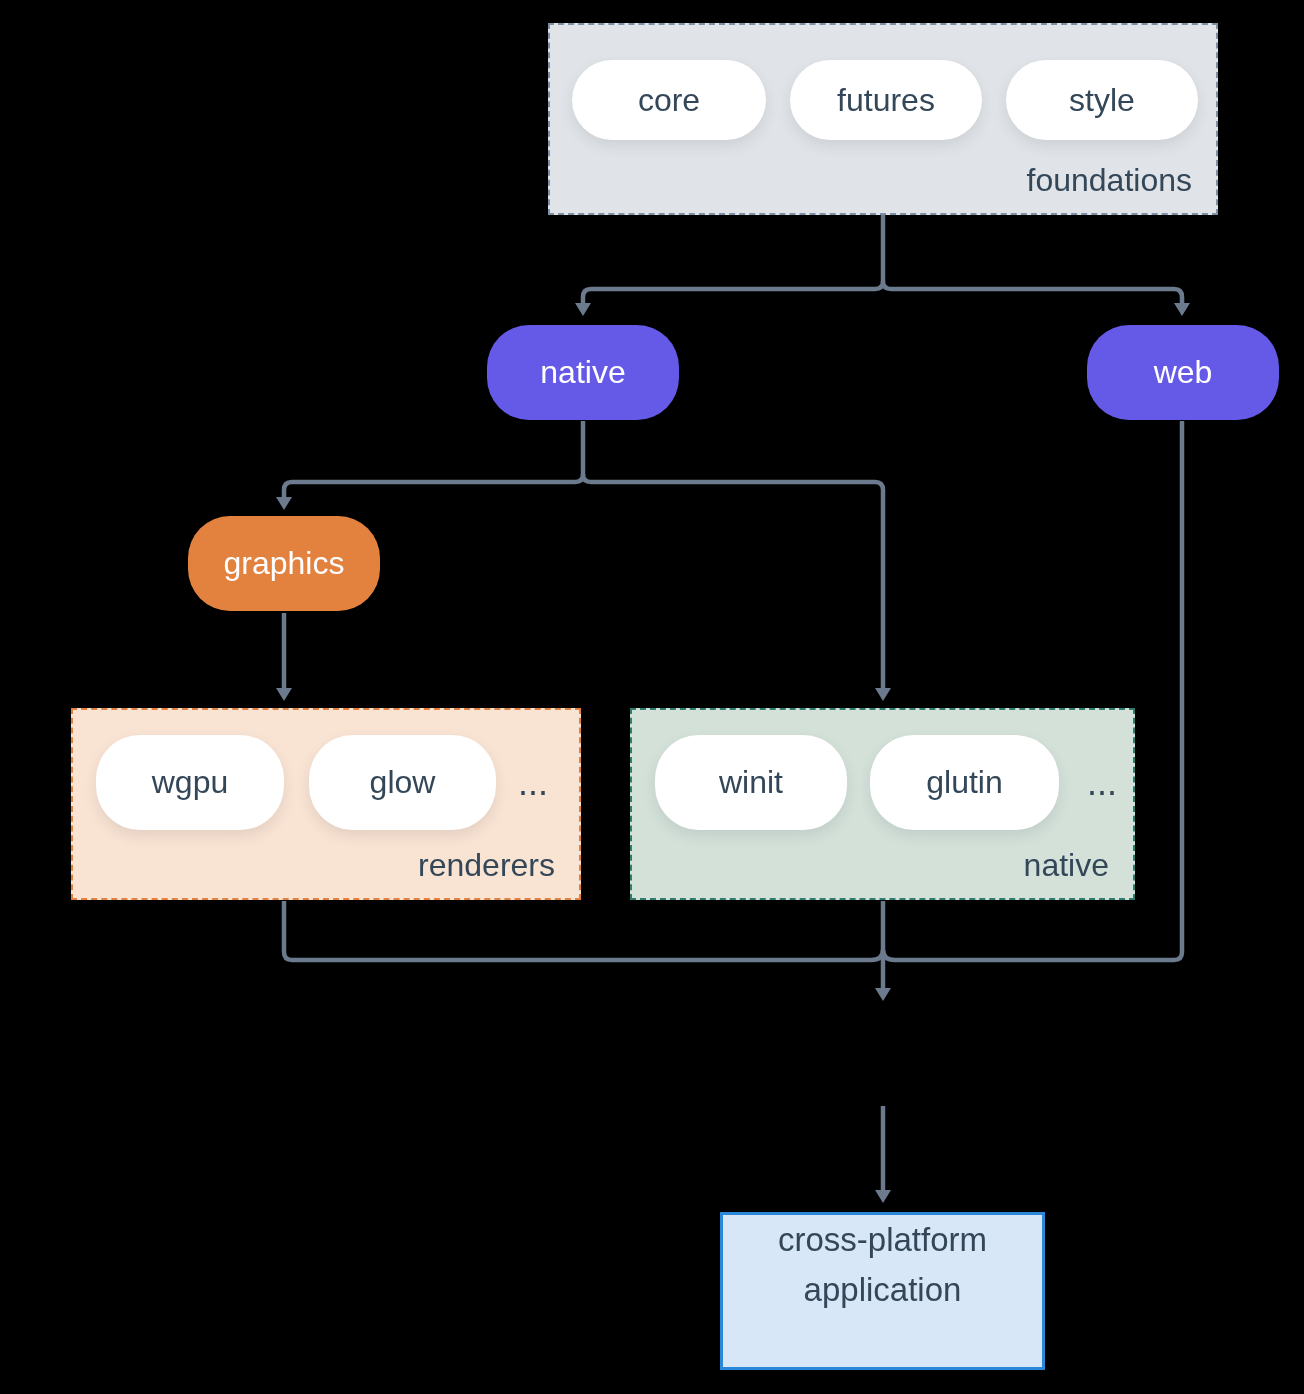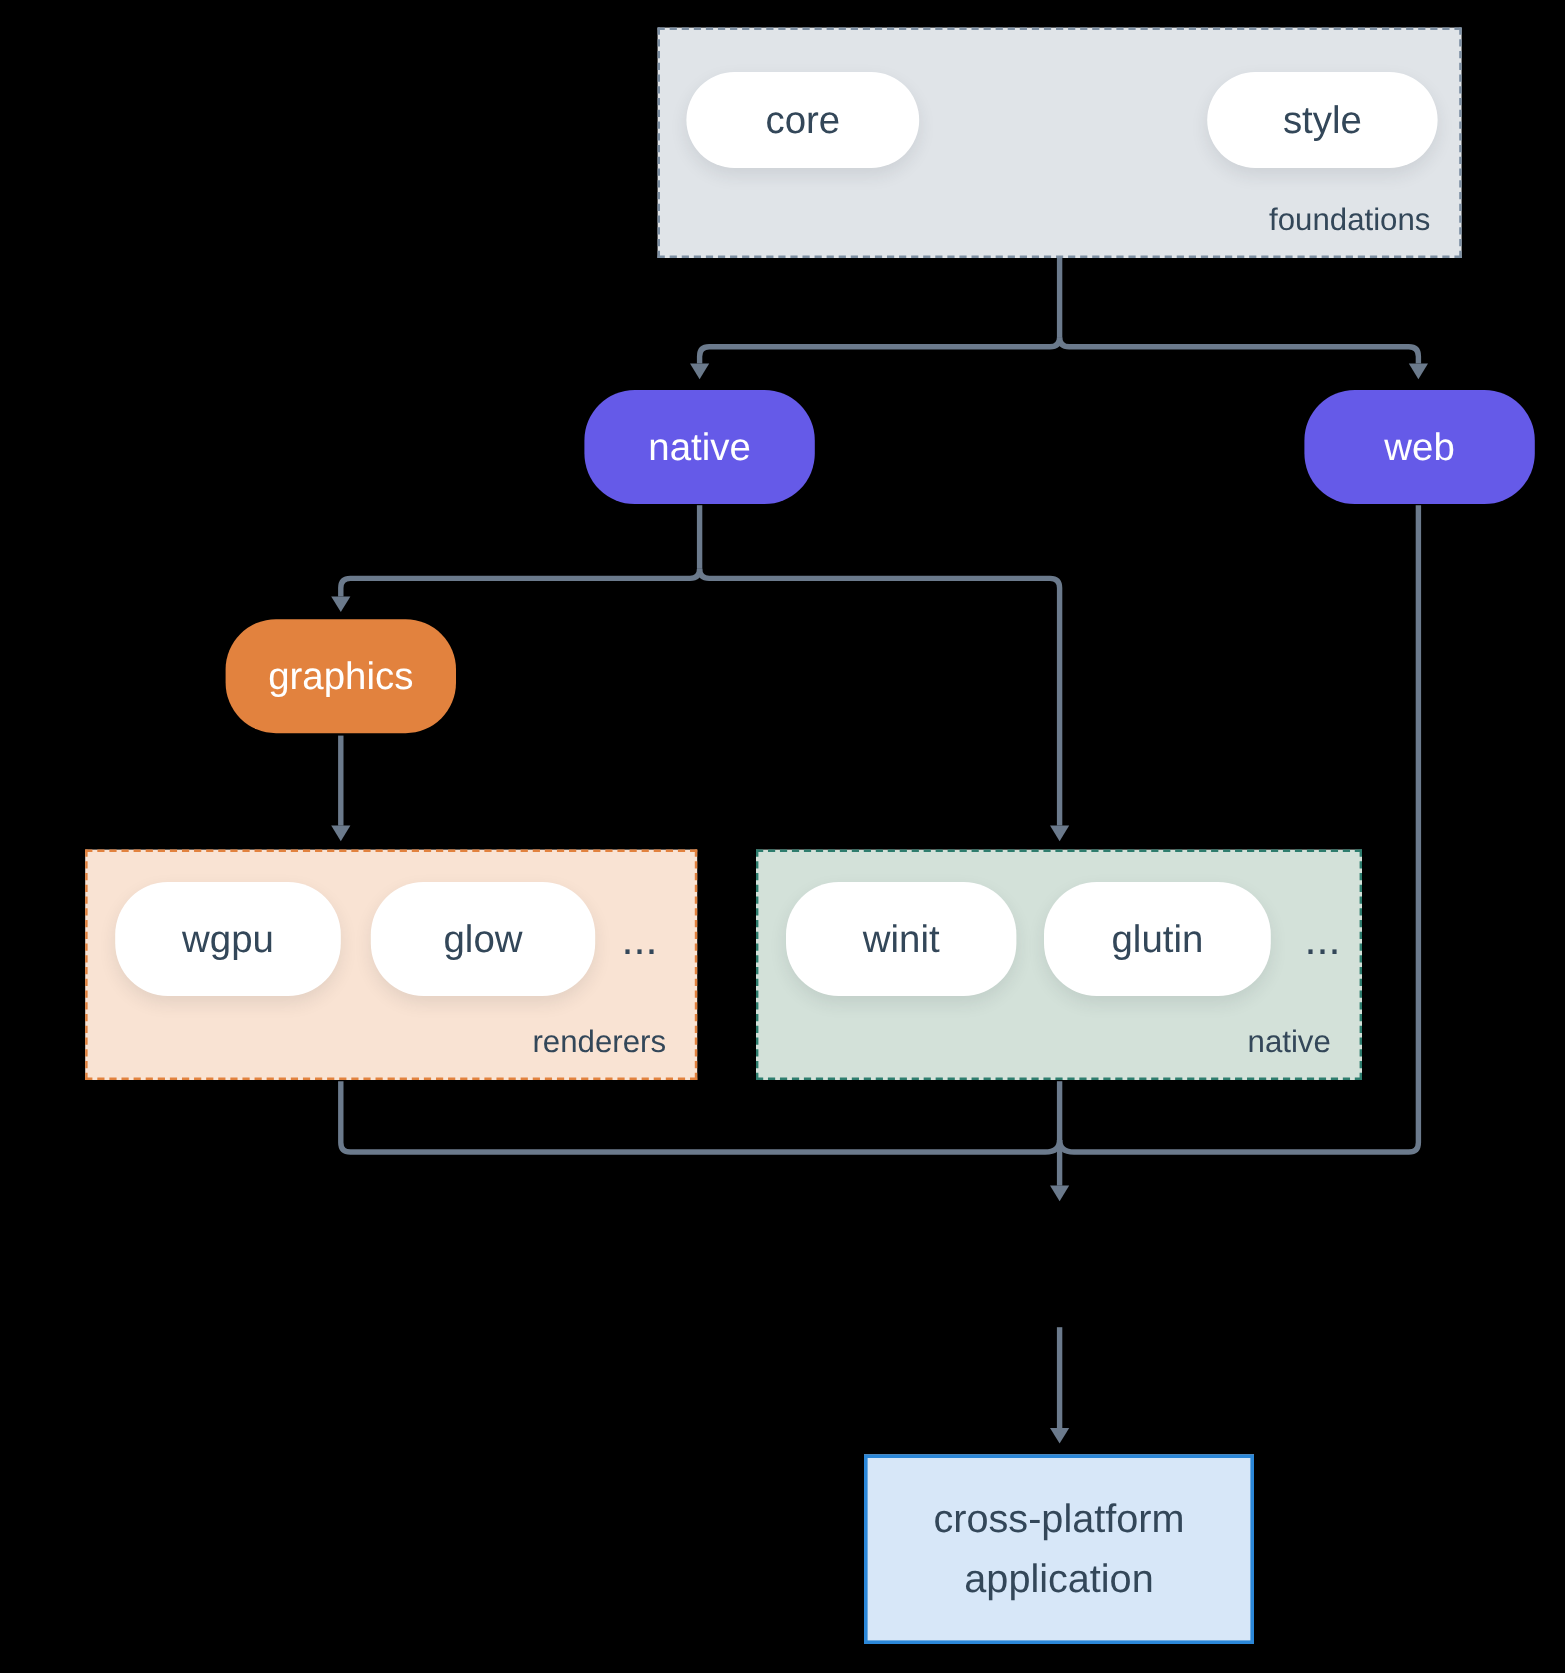--- a/index.html
+++ b/index.html
@@ -17,21 +17,21 @@
   }
   .canvas{position:absolute;left:0;top:0;width:1304px;height:1394px;border-radius:28px;}
   svg.edges{position:absolute;left:0;top:0;width:1304px;height:1394px;}
   svg.edges .edge{stroke:var(--line);stroke-width:4.5;fill:none;}
   svg.edges .head{fill:var(--line);stroke:none;}
 
   .group{position:absolute;box-sizing:border-box;border:2px dashed var(--slate);background:var(--slate-fill);}
   .group.renderers{border-color:var(--orange);background:var(--orange-fill);}
   .group.shells{border-color:var(--teal);background:var(--teal-fill);}
   .group-label{
-    position:absolute;right:24px;bottom:14px;font-size:26px;color:var(--ink);
+    position:absolute;right:24px;bottom:14px;font-size:32px;color:var(--ink);
   }
 
   .pill{
     position:absolute;display:flex;align-items:center;justify-content:center;
     font-size:32px;box-sizing:border-box;
   }
   .pill.white{
     background:var(--white);color:var(--ink);border-radius:44px;
     box-shadow:0 6px 14px rgba(40,50,60,0.10);
   }
@@ -41,21 +41,21 @@
   .pill.blue{background:var(--blue);}
 
   .ellipsis{
     position:absolute;font-size:36px;color:var(--ink);text-align:center;
     display:flex;align-items:center;justify-content:center;
   }
 
   .app-box{
     position:absolute;left:720px;top:1212px;width:325px;height:158px;
     box-sizing:border-box;background:var(--blue-fill);border:3px solid var(--blue);
-    display:flex;flex-direction:column;align-items:center;justify-content:center;
+    display:flex;flex-direction:column;align-items:center;
     color:var(--ink);font-size:33px;line-height:50px;text-align:center;
   }
 </style>
 </head>
 <body>
 
 <div class="canvas">
 
   <svg class="edges" viewBox="0 0 1304 1394">
     <path class="edge" d="M883 214 L883 281"></path>
@@ -78,20 +78,23 @@
     <path class="edge" d="M883 901 L883 988"></path>
     <path class="head" d="M875 988 L891 988 L883 1001 Z"></path>
 
     <path class="edge" d="M883 1106 L883 1190"></path>
     <path class="head" d="M875 1190 L891 1190 L883 1203 Z"></path>
   </svg>
 
   <div class="group" style="left:548px;top:23px;width:670px;height:192px;">
     <div class="pill white" style="left:22px;top:35px;width:194px;height:80px;border-radius:40px;">
       <span>core</span>
+    </div>
+    <div class="pill white" style="left:240px;top:35px;width:192px;height:80px;border-radius:40px;">
+      <span>futures</span>
     </div>
     <div class="pill white" style="left:456px;top:35px;width:192px;height:80px;border-radius:40px;">
       <span>style</span>
     </div>
     <div class="group-label">foundations</div>
   </div>
 
   <div class="pill node purple" style="left:487px;top:325px;width:192px;height:95px;">
     <span>native</span>
   </div>

